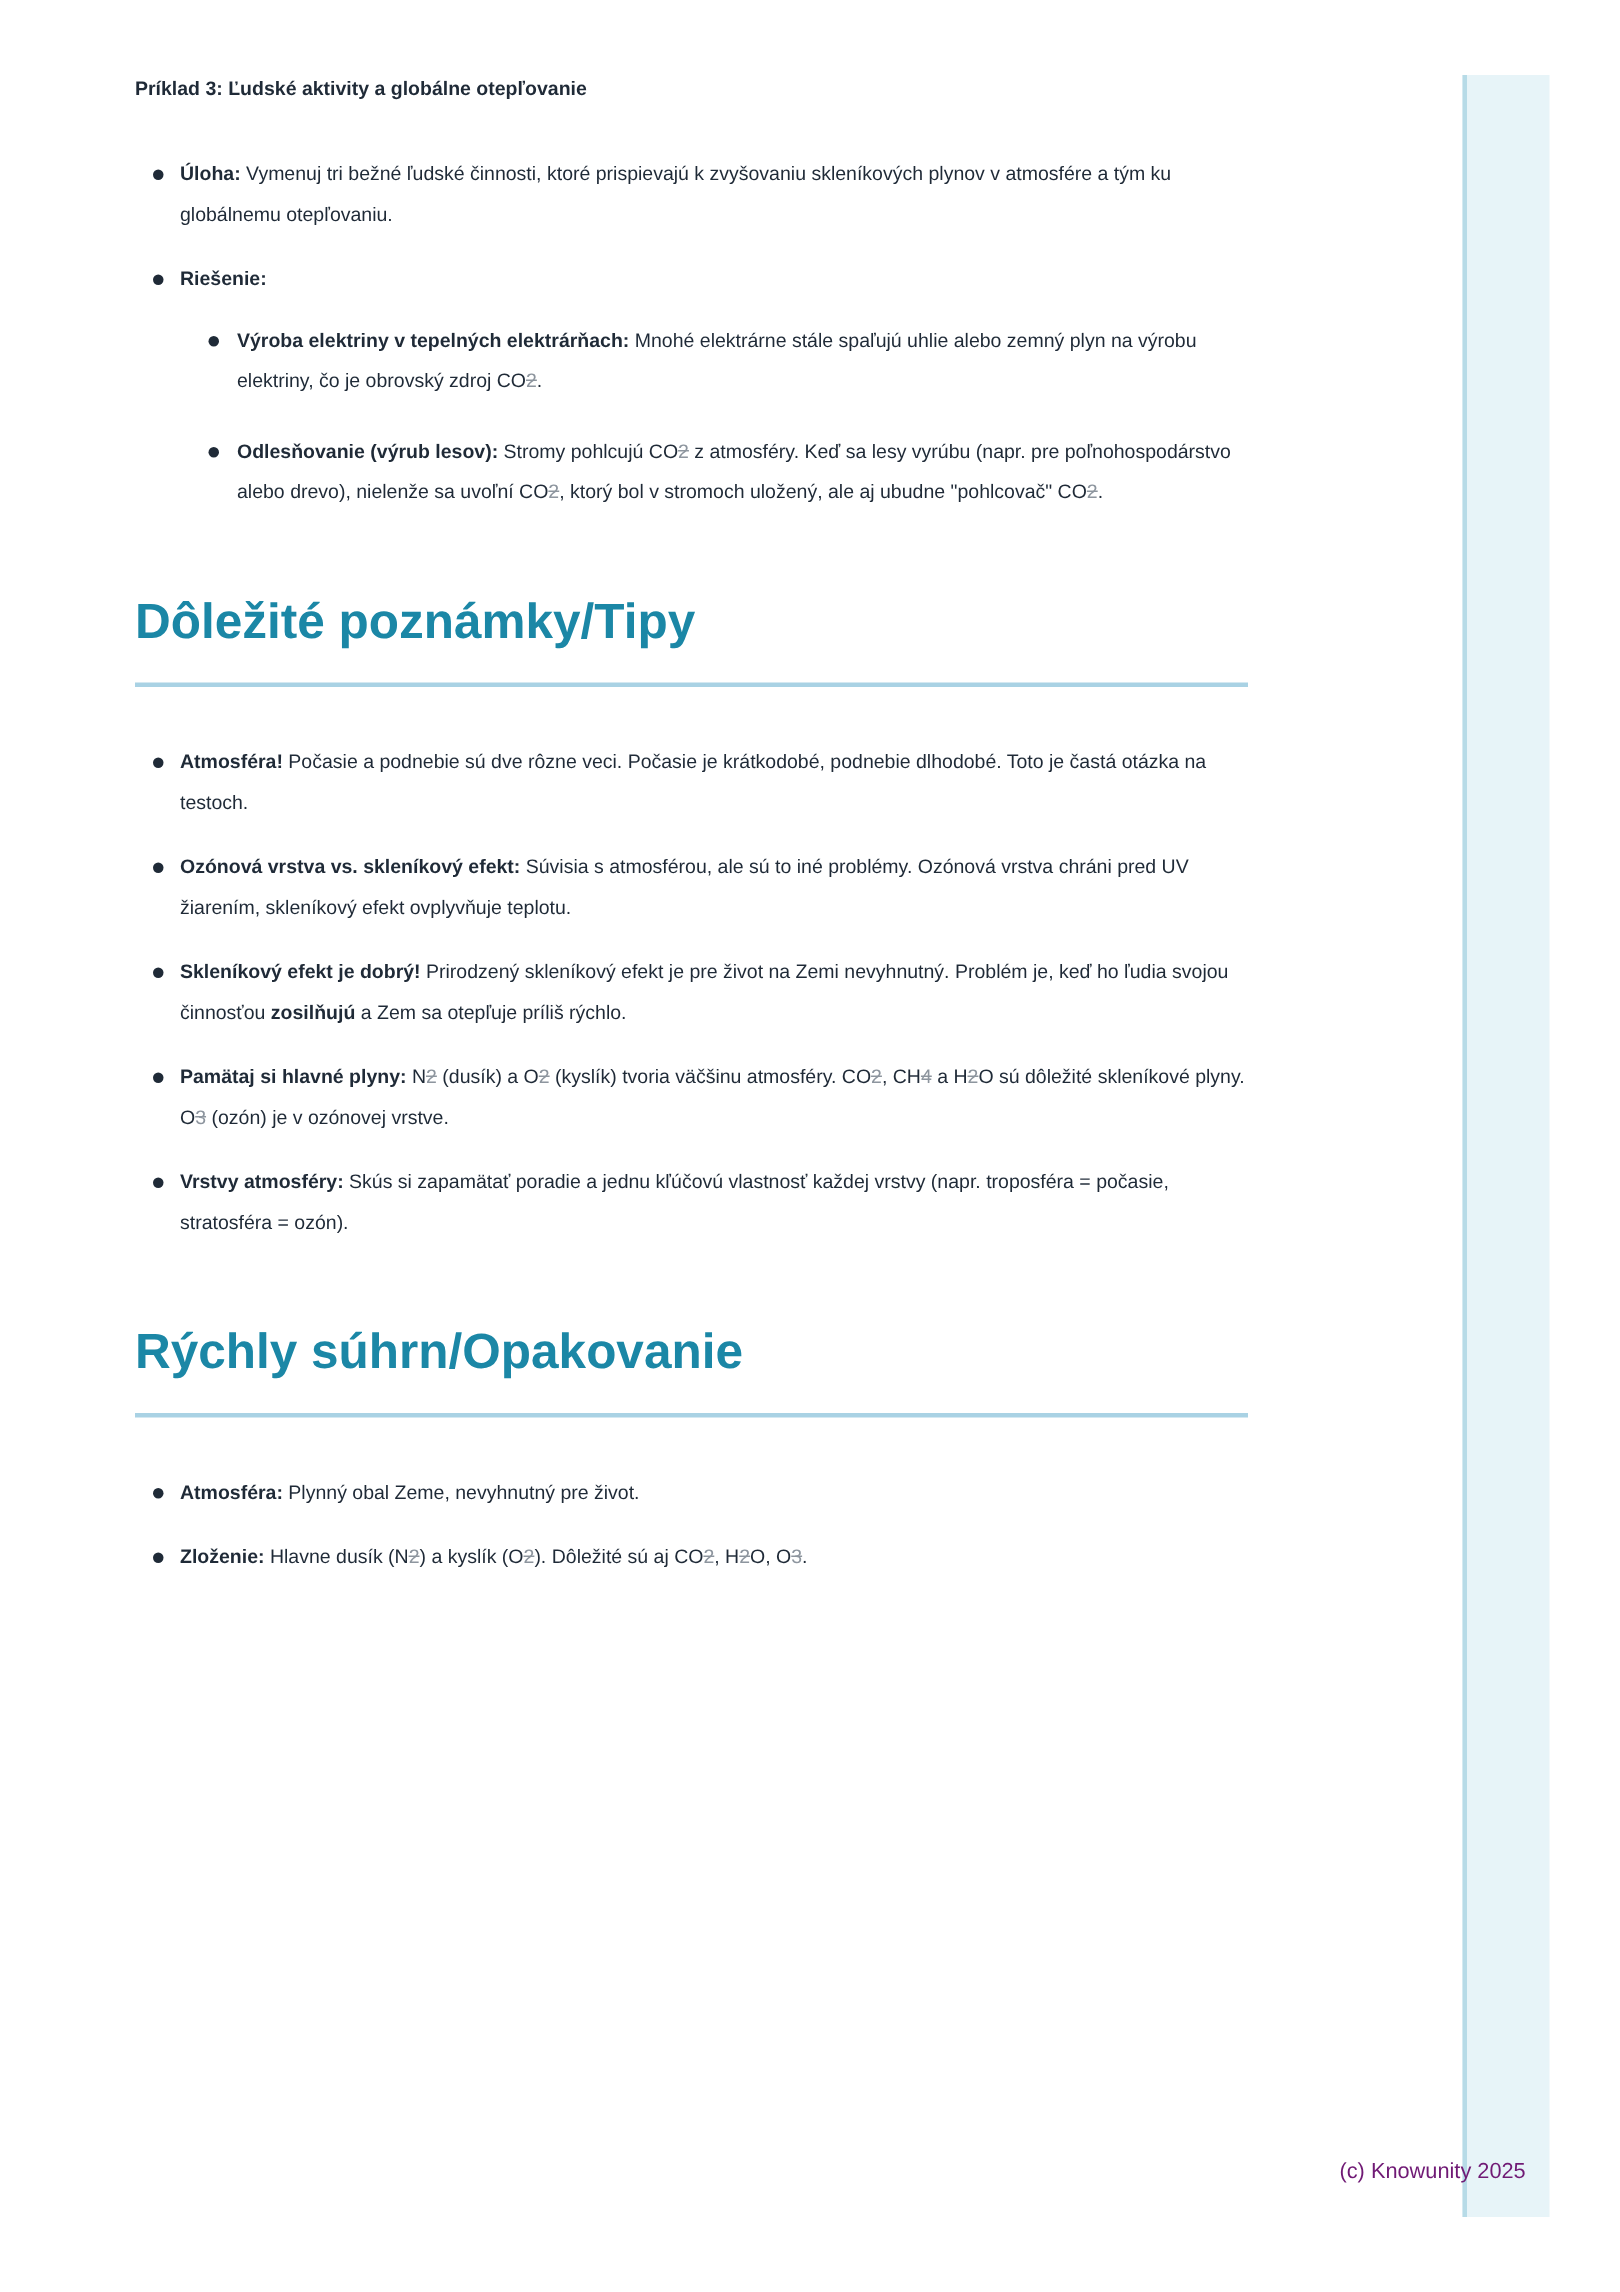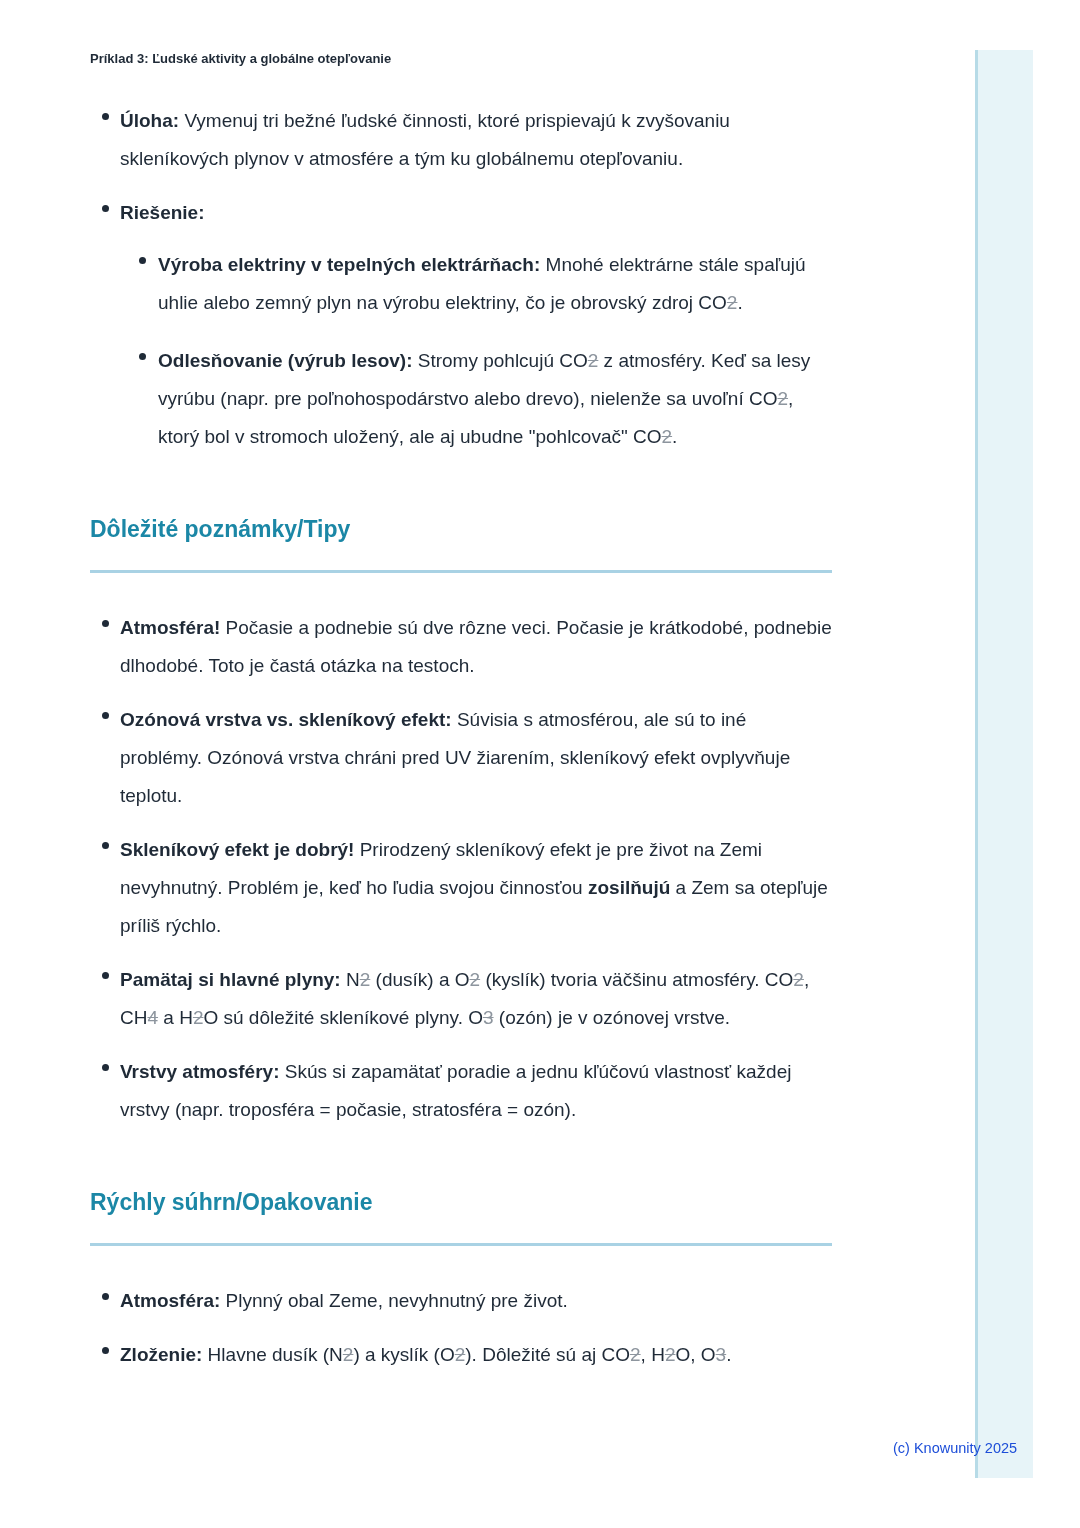--- a/index.html
+++ b/index.html
@@ -25,39 +25,39 @@
 
   .h3 {
     font-size: 13px;
     line-height: 26px;
     font-weight: 700;
     color: #1F2A37;
     margin: 0 0 30px 0;
   }
 
   .h2 {
-    font-size: 23px;
+    font-size: 33px;
     line-height: 42px;
     font-weight: 700;
     color: #1B87A6;
     margin: 52px 0 36px 0;
     padding-bottom: 20px;
     border-bottom: 3px solid #A9D2E4;
   }
 
   ul.list {
     margin: 0;
     padding: 0;
     list-style: none;
   }
 
   li.li {
     position: relative;
-    font-size: 19px;
-    line-height: 38px;
+    font-size: 13px;
+    line-height: 27px;
   }
 
   li.l1 {
     padding-left: 30px;
     margin-bottom: 16px;
   }
   li.l1 > .txt::before {
     content: '';
     position: absolute;
     left: 12px;
@@ -104,21 +104,21 @@
     border-left: 3px solid #B7DBE7;
     box-sizing: border-box;
     z-index: 1;
   }
 
   .watermark {
     position: absolute;
     left: 893px;
     top: 1440px;
     font-size: 14.5px;
-    color: #1d4ed8;
+    color: #701a75;
     z-index: 2;
     white-space: nowrap;
   }
 </style>
 </head>
 <body>
 
 <div class="sidebar-bar"></div>
 
 <div class="content">

